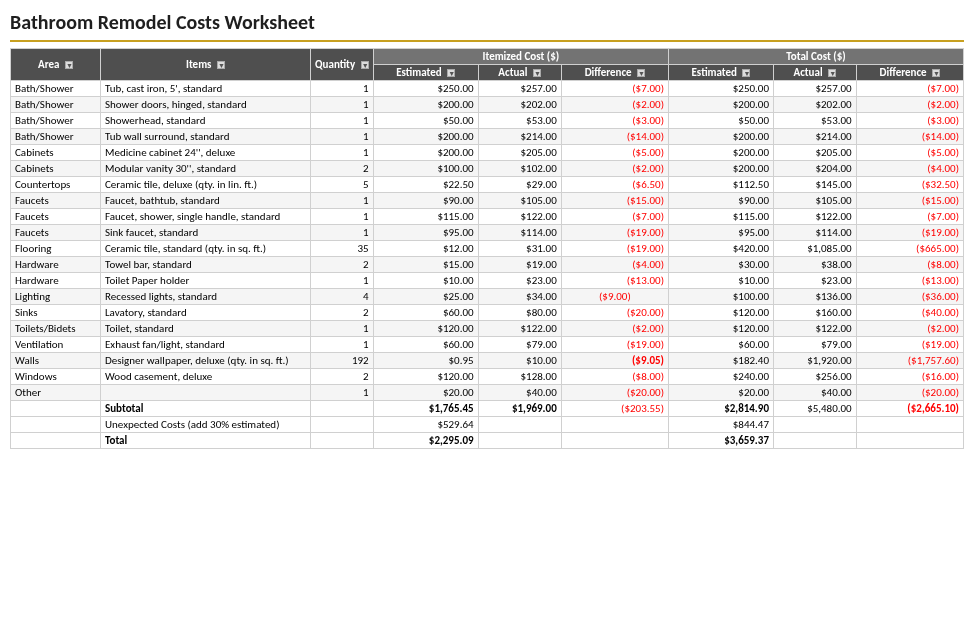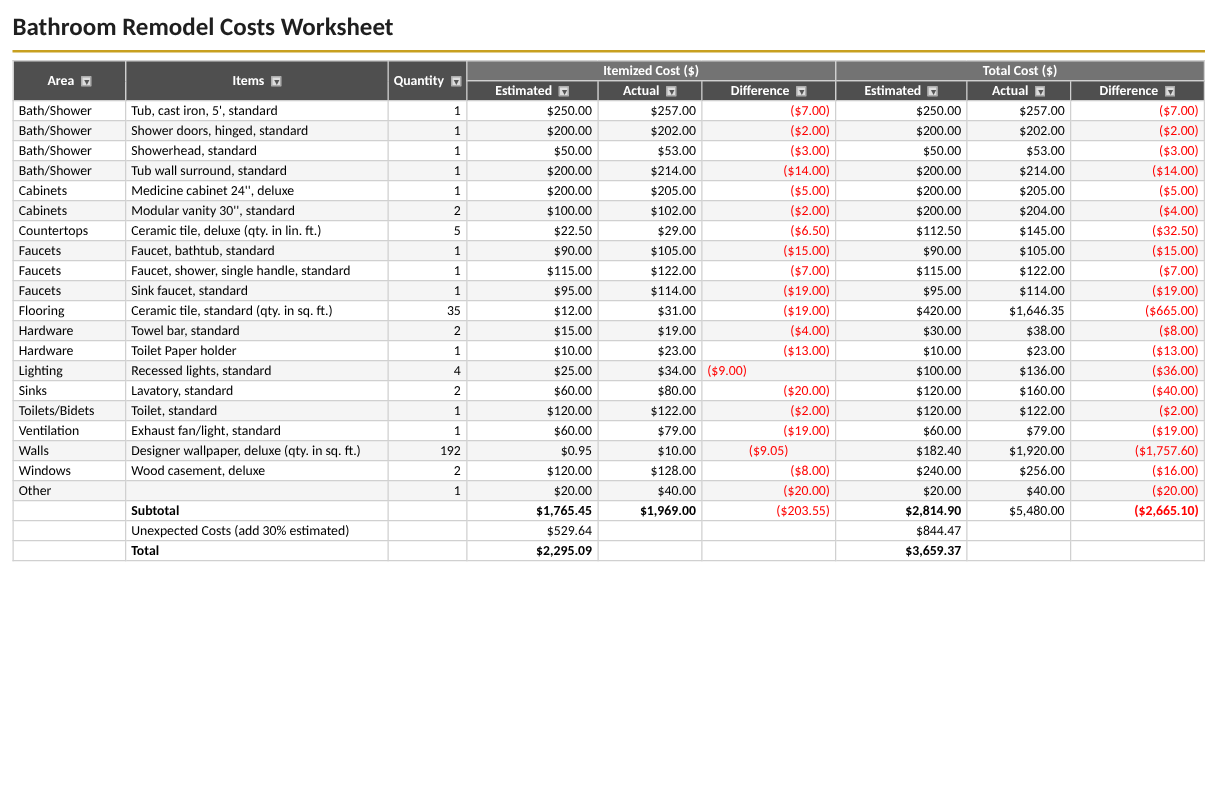--- a/index.html
+++ b/index.html
@@ -241,21 +241,21 @@
         <td class="money neg" style="text-align: right; color: red;">($19.00)</td>
       </tr>
       <tr class="data-row" style="background: rgb(255, 255, 255);">
         <td class="area" style="text-align: left;">Flooring</td>
         <td class="items" style="text-align: left;">Ceramic tile, standard (qty. in sq. ft.)</td>
         <td class="qty" style="text-align: right;">35</td>
         <td class="money" style="text-align: right;">$12.00</td>
         <td class="money" style="text-align: right;">$31.00</td>
         <td class="money neg" style="text-align: right; color: red;">($19.00)</td>
         <td class="money" style="text-align: right;">$420.00</td>
-        <td class="money" style="text-align: right;">$1,646.35</td>
+        <td class="money" style="text-align: right;">$1,085.00</td>
         <td class="money neg" style="text-align: right; color: red;">($665.00)</td>
       </tr>
       <tr class="data-row" style="background: rgb(242, 242, 242);">
         <td class="area" style="text-align: left;">Hardware</td>
         <td class="items" style="text-align: left;">Towel bar, standard</td>
         <td class="qty" style="text-align: right;">2</td>
         <td class="money" style="text-align: right;">$15.00</td>
         <td class="money" style="text-align: right;">$19.00</td>
         <td class="money neg" style="text-align: right; color: red;">($4.00)</td>
         <td class="money" style="text-align: right;">$30.00</td>
@@ -272,21 +272,21 @@
         <td class="money" style="text-align: right;">$10.00</td>
         <td class="money" style="text-align: right;">$23.00</td>
         <td class="money neg" style="text-align: right; color: red;">($13.00)</td>
       </tr>
       <tr class="data-row" style="background: rgb(242, 242, 242);">
         <td class="area" style="text-align: left;">Lighting</td>
         <td class="items" style="text-align: left;">Recessed lights, standard</td>
         <td class="qty" style="text-align: right;">4</td>
         <td class="money" style="text-align: right;">$25.00</td>
         <td class="money" style="text-align: right;">$34.00</td>
-        <td class="money neg" style="text-align: left; color: red;">($9.00)</td>
+        <td class="money neg" style="text-align: center; color: red;">($9.00)</td>
         <td class="money" style="text-align: right;">$100.00</td>
         <td class="money" style="text-align: right;">$136.00</td>
         <td class="money neg" style="text-align: right; color: red;">($36.00)</td>
       </tr>
       <tr class="data-row" style="background: rgb(255, 255, 255);">
         <td class="area" style="text-align: left;">Sinks</td>
         <td class="items" style="text-align: left;">Lavatory, standard</td>
         <td class="qty" style="text-align: right;">2</td>
         <td class="money" style="text-align: right;">$60.00</td>
         <td class="money" style="text-align: right;">$80.00</td>
@@ -316,21 +316,21 @@
         <td class="money" style="text-align: right;">$60.00</td>
         <td class="money" style="text-align: right;">$79.00</td>
         <td class="money neg" style="text-align: right; color: red;">($19.00)</td>
       </tr>
       <tr class="data-row" style="background: rgb(242, 242, 242);">
         <td class="area" style="text-align: left;">Walls</td>
         <td class="items" style="text-align: left;">Designer wallpaper, deluxe (qty. in sq. ft.)</td>
         <td class="qty" style="text-align: right;">192</td>
         <td class="money" style="text-align: right;">$0.95</td>
         <td class="money" style="text-align: right;">$10.00</td>
-        <td class="money neg" style="text-align: center; color: red;">($9.05)</td>
+        <td class="money neg" style="text-align: right; color: red; font-weight: bold;">($9.05)</td>
         <td class="money" style="text-align: right;">$182.40</td>
         <td class="money" style="text-align: right;">$1,920.00</td>
         <td class="money neg" style="text-align: right; color: red;">($1,757.60)</td>
       </tr>
       <tr class="data-row" style="background: rgb(255, 255, 255);">
         <td class="area" style="text-align: left;">Windows</td>
         <td class="items" style="text-align: left;">Wood casement, deluxe</td>
         <td class="qty" style="text-align: right;">2</td>
         <td class="money" style="text-align: right;">$120.00</td>
         <td class="money" style="text-align: right;">$128.00</td>

